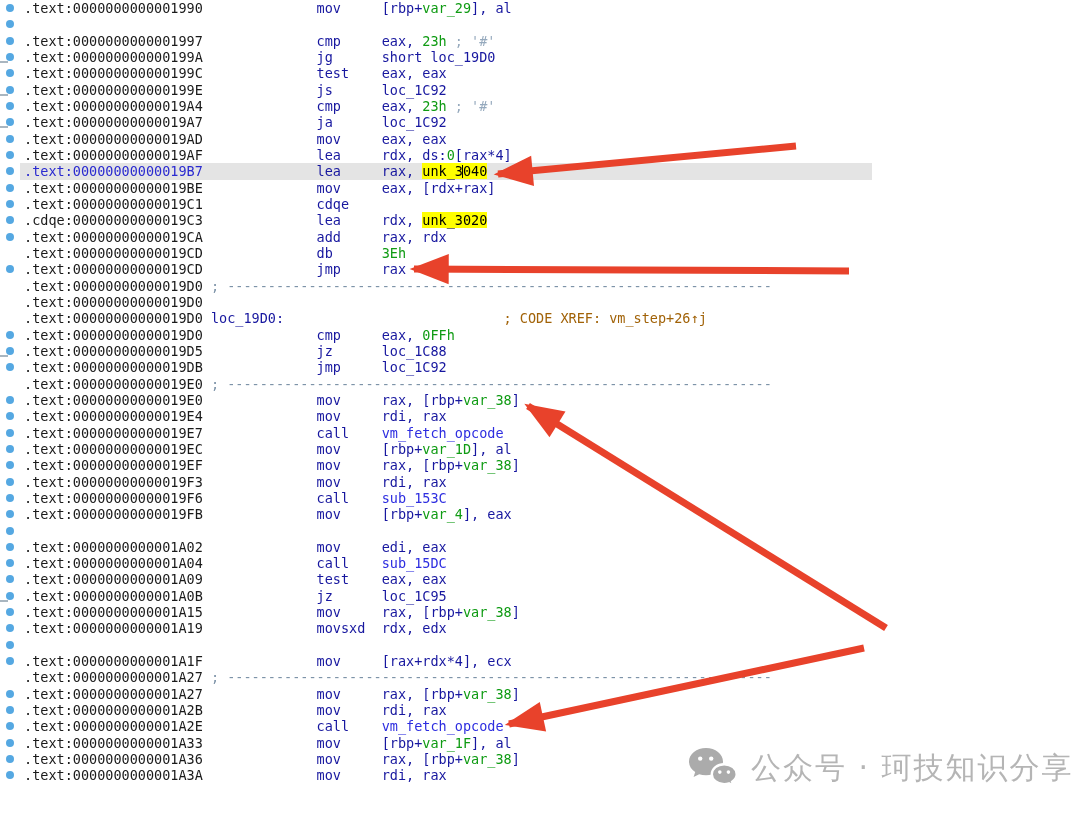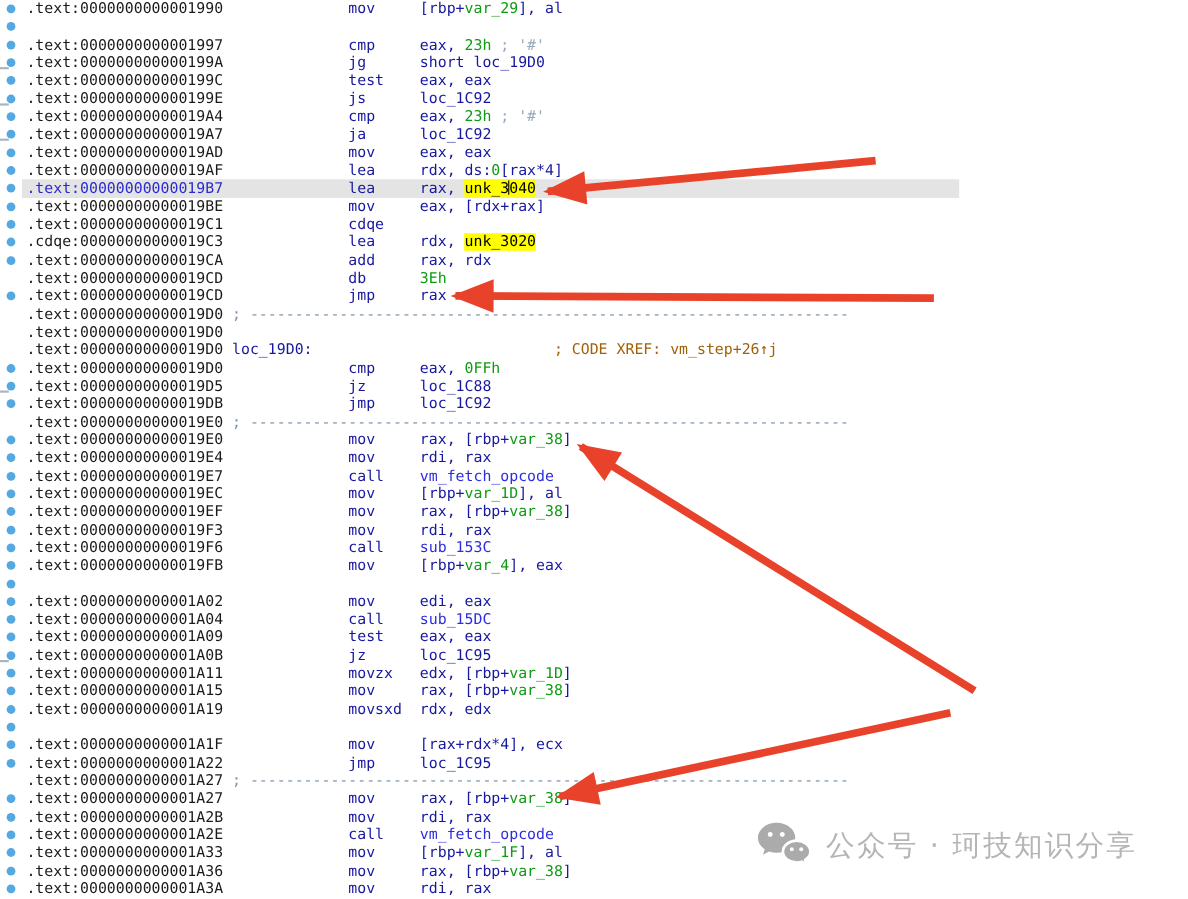--- a/index.html
+++ b/index.html
@@ -20,21 +20,21 @@
   .tk-c{color:#95a9bd;}
   .tk-x{color:#a16207;}
   .tk-s{color:#7d93a8;}
   .tk-p{color:#1a1a1a;}
   .tk-y{color:#000000;background:#ffff00;}
   .caret{display:inline-block;width:2px;height:13px;background:#000;margin:0 -1px;
          vertical-align:-2px;}
   #arrows{position:absolute;left:0;top:0;pointer-events:none;}
   #watermark{position:absolute;left:688px;top:746px;display:flex;align-items:center;
              gap:13px;color:#b5b5b5;font-family:"DejaVu Sans","Liberation Sans",sans-serif;
-             font-size:26px;letter-spacing:2px;}
+             font-size:30px;letter-spacing:2px;}
 </style>
 </head>
 <body>
 
 <div id="listing">
     <div class="row"><span class="dot"></span><span class="txt"><span class="tk-a">.text:0000000000001990</span><span class="tk-p">              </span><span class="tk-m">mov     </span><span class="tk-m">[rbp+</span><span class="tk-g">var_29</span><span class="tk-m">], al</span></span></div>
     <div class="row"><span class="dot"></span></div>
     <div class="row"><span class="dot"></span><span class="txt"><span class="tk-a">.text:0000000000001997</span><span class="tk-p">              </span><span class="tk-m">cmp     </span><span class="tk-m">eax, </span><span class="tk-g">23h</span><span class="tk-c"> ; '#'</span></span></div>
     <div class="row"><span class="dot"></span><span class="jdash"></span><span class="txt"><span class="tk-a">.text:000000000000199A</span><span class="tk-p">              </span><span class="tk-m">jg      </span><span class="tk-m">short loc_19D0</span></span></div>
     <div class="row"><span class="dot"></span><span class="txt"><span class="tk-a">.text:000000000000199C</span><span class="tk-p">              </span><span class="tk-m">test    </span><span class="tk-m">eax, eax</span></span></div>
@@ -63,26 +63,24 @@
     <div class="row"><span class="dot"></span><span class="txt"><span class="tk-a">.text:00000000000019EC</span><span class="tk-p">              </span><span class="tk-m">mov     </span><span class="tk-m">[rbp+</span><span class="tk-g">var_1D</span><span class="tk-m">], al</span></span></div>
     <div class="row"><span class="dot"></span><span class="txt"><span class="tk-a">.text:00000000000019EF</span><span class="tk-p">              </span><span class="tk-m">mov     </span><span class="tk-m">rax, [rbp+</span><span class="tk-g">var_38</span><span class="tk-m">]</span></span></div>
     <div class="row"><span class="dot"></span><span class="txt"><span class="tk-a">.text:00000000000019F3</span><span class="tk-p">              </span><span class="tk-m">mov     </span><span class="tk-m">rdi, rax</span></span></div>
     <div class="row"><span class="dot"></span><span class="txt"><span class="tk-a">.text:00000000000019F6</span><span class="tk-p">              </span><span class="tk-m">call    </span><span class="tk-f">sub_153C</span></span></div>
     <div class="row"><span class="dot"></span><span class="txt"><span class="tk-a">.text:00000000000019FB</span><span class="tk-p">              </span><span class="tk-m">mov     </span><span class="tk-m">[rbp+</span><span class="tk-g">var_4</span><span class="tk-m">], eax</span></span></div>
     <div class="row"><span class="dot"></span></div>
     <div class="row"><span class="dot"></span><span class="txt"><span class="tk-a">.text:0000000000001A02</span><span class="tk-p">              </span><span class="tk-m">mov     </span><span class="tk-m">edi, eax</span></span></div>
     <div class="row"><span class="dot"></span><span class="txt"><span class="tk-a">.text:0000000000001A04</span><span class="tk-p">              </span><span class="tk-m">call    </span><span class="tk-f">sub_15DC</span></span></div>
     <div class="row"><span class="dot"></span><span class="txt"><span class="tk-a">.text:0000000000001A09</span><span class="tk-p">              </span><span class="tk-m">test    </span><span class="tk-m">eax, eax</span></span></div>
     <div class="row"><span class="dot"></span><span class="jdash"></span><span class="txt"><span class="tk-a">.text:0000000000001A0B</span><span class="tk-p">              </span><span class="tk-m">jz      </span><span class="tk-m">loc_1C95</span></span></div>
-    <div class="row"><span class="dot"></span><span class="txt"><span class="tk-a">.text:0000000000001A11</span><span class="tk-p">              </span><span class="tk-m">movzx   </span><span class="tk-m">edx, [rbp+</span><span class="tk-g">var_1D</span><span class="tk-m">]</span></span></div>
     <div class="row"><span class="dot"></span><span class="txt"><span class="tk-a">.text:0000000000001A15</span><span class="tk-p">              </span><span class="tk-m">mov     </span><span class="tk-m">rax, [rbp+</span><span class="tk-g">var_38</span><span class="tk-m">]</span></span></div>
     <div class="row"><span class="dot"></span><span class="txt"><span class="tk-a">.text:0000000000001A19</span><span class="tk-p">              </span><span class="tk-m">movsxd  </span><span class="tk-m">rdx, edx</span></span></div>
     <div class="row"><span class="dot"></span></div>
     <div class="row"><span class="dot"></span><span class="txt"><span class="tk-a">.text:0000000000001A1F</span><span class="tk-p">              </span><span class="tk-m">mov     </span><span class="tk-m">[rax+rdx*4], ecx</span></span></div>
-    <div class="row"><span class="dot"></span><span class="txt"><span class="tk-a">.text:0000000000001A22</span><span class="tk-p">              </span><span class="tk-m">jmp     </span><span class="tk-m">loc_1C95</span></span></div>
     <div class="row"><span class="txt"><span class="tk-a">.text:0000000000001A27</span><span class="tk-p"> </span><span class="tk-s">; -------------------------------------------------------------------</span></span></div>
     <div class="row"><span class="dot"></span><span class="txt"><span class="tk-a">.text:0000000000001A27</span><span class="tk-p">              </span><span class="tk-m">mov     </span><span class="tk-m">rax, [rbp+</span><span class="tk-g">var_38</span><span class="tk-m">]</span></span></div>
     <div class="row"><span class="dot"></span><span class="txt"><span class="tk-a">.text:0000000000001A2B</span><span class="tk-p">              </span><span class="tk-m">mov     </span><span class="tk-m">rdi, rax</span></span></div>
     <div class="row"><span class="dot"></span><span class="txt"><span class="tk-a">.text:0000000000001A2E</span><span class="tk-p">              </span><span class="tk-m">call    </span><span class="tk-f">vm_fetch_opcode</span></span></div>
     <div class="row"><span class="dot"></span><span class="txt"><span class="tk-a">.text:0000000000001A33</span><span class="tk-p">              </span><span class="tk-m">mov     </span><span class="tk-m">[rbp+</span><span class="tk-g">var_1F</span><span class="tk-m">], al</span></span></div>
     <div class="row"><span class="dot"></span><span class="txt"><span class="tk-a">.text:0000000000001A36</span><span class="tk-p">              </span><span class="tk-m">mov     </span><span class="tk-m">rax, [rbp+</span><span class="tk-g">var_38</span><span class="tk-m">]</span></span></div>
     <div class="row"><span class="dot"></span><span class="txt"><span class="tk-a">.text:0000000000001A3A</span><span class="tk-p">              </span><span class="tk-m">mov     </span><span class="tk-m">rdi, rax</span></span></div>
   </div>
 
 <svg id="arrows" width="1080" height="817" viewBox="0 0 1080 817">

